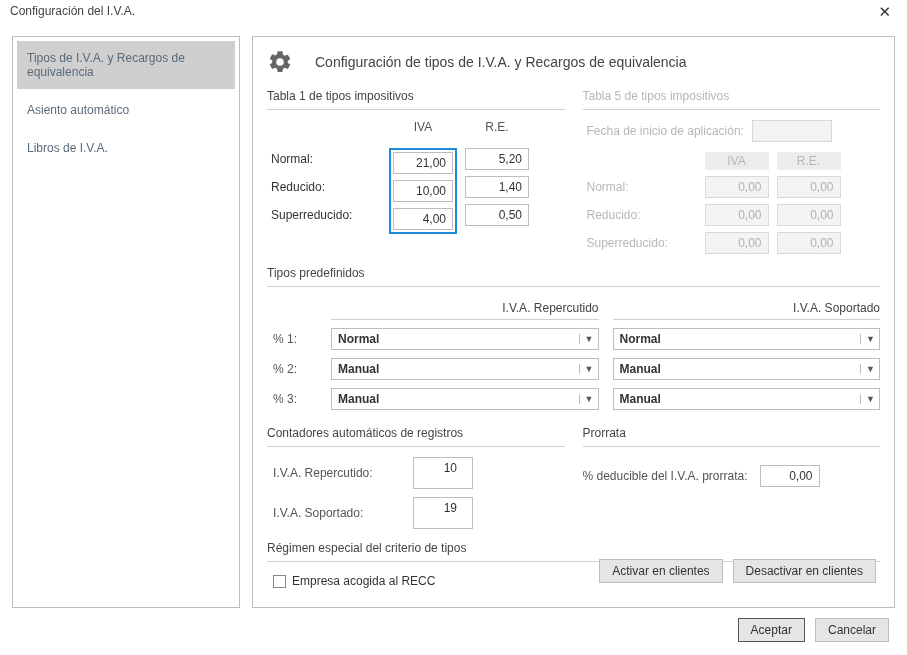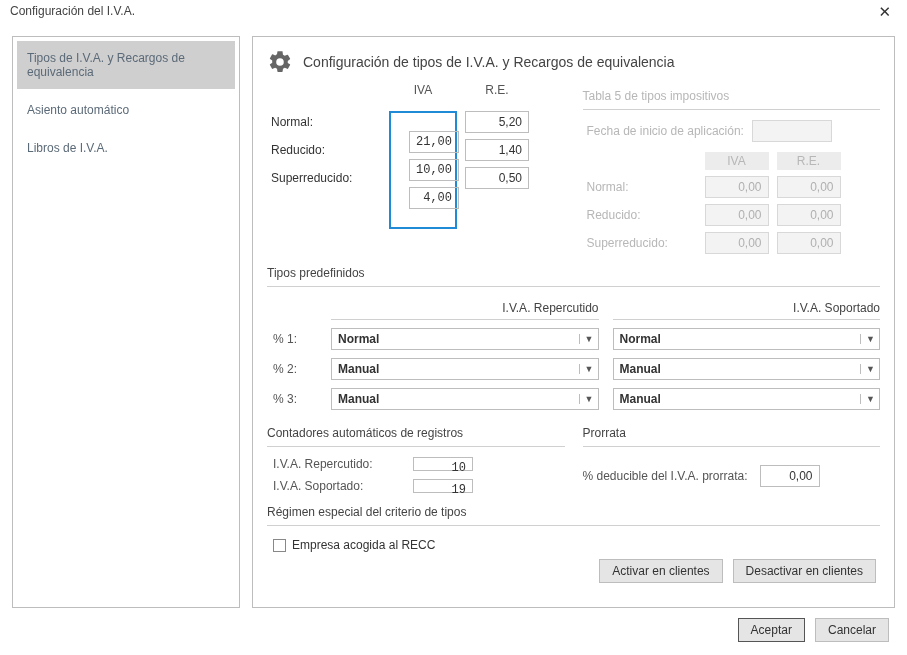--- a/index.html
+++ b/index.html
@@ -53,21 +53,21 @@
   .content {
     flex: 1;
     border: 1px solid #bdbdbd;
     height: 572px;
     padding: 12px 14px;
     position: relative;
   }
   .header-row {
     display: flex;
     align-items: center;
-    gap: 10px;
+    gap: 22px;
     margin-bottom: 8px;
   }
   .gear-icon svg { display: block; }
   .header-title {
     font-size: 14px;
     color: #444;
   }
   .section-row {
     display: flex;
     gap: 18px;
@@ -111,26 +111,25 @@
     background: #fff;
     color: #333;
   }
   .val.off {
     background: #f3f3f3;
     color: #b0b0b0;
     border-color: #d8d8d8;
   }
   .highlight-box {
     border: 2px solid #1f8ad6;
-    padding: 18px;
+    padding: 2px;
     display: grid;
     grid-template-rows: repeat(3, 22px);
     gap: 6px;
     width: 68px;
-    font-family: Liberation Mono, monospace;
   }
   .highlight-inner {
     border: 1px solid #bdbdbd;
     text-align: right;
     padding: 0 6px;
     line-height: 20px;
   }
   .t1-wrap {
     display:flex;
     gap:8px;
@@ -186,21 +185,21 @@
   }
   .counters{
     display:grid;
     grid-template-columns:130px 60px;
     gap:8px 10px;
     align-items:center;
     margin-top:10px;margin-left:6px;
   }
   .counters .lbl{color:#555;}
   .ctr-val{
-    border:1px solid #bdbdbd;height:14px;text-align:right;padding:0 6px;line-height:20px;font-family:Liberation Mono, monospace;
+    border:1px solid #bdbdbd;height:32px;text-align:right;padding:0 15px;line-height:20px;
   }
   .prorrata-row{
     display:flex;align-items:center;gap:12px;margin-top:18px;
   }
   .prorrata-row .lbl{color:#555;}
   .checkbox-row{
     display:flex;align-items:center;gap:6px;margin-top:12px;margin-left:6px;
   }
   .checkbox{
     width:13px;height:13px;border:1px solid #888;display:inline-block;
@@ -237,20 +236,21 @@
       <span class="gear-icon">
         <svg width="26" height="26" viewBox="0 0 24 24" fill="#666">
           <path d="M19.14,12.94a7.07,7.07,0,0,0,.06-.94,7.07,7.07,0,0,0-.06-.94l2.03-1.58a.5.5,0,0,0,.12-.64l-1.92-3.32a.5.5,0,0,0-.61-.22l-2.39.96a7,7,0,0,0-1.62-.94l-.36-2.54A.5.5,0,0,0,13.9,2h-3.8a.5.5,0,0,0-.49.42L9.25,4.96a7,7,0,0,0-1.62.94l-2.39-.96a.5.5,0,0,0-.61.22L2.71,8.48a.5.5,0,0,0,.12.64L4.86,10.7a7.07,7.07,0,0,0-.06.94,7.07,7.07,0,0,0,.06.94L2.83,14.16a.5.5,0,0,0-.12.64l1.92,3.32a.5.5,0,0,0,.61.22l2.39-.96a7,7,0,0,0,1.62.94l.36,2.54a.5.5,0,0,0,.49.42h3.8a.5.5,0,0,0,.49-.42l.36-2.54a7,7,0,0,0,1.62-.94l2.39.96a.5.5,0,0,0,.61-.22l1.92-3.32a.5.5,0,0,0-.12-.64ZM12,15.5A3.5,3.5,0,1,1,15.5,12,3.5,3.5,0,0,1,12,15.5Z"></path>
         </svg>
       </span>
       <span class="header-title">Configuración de tipos de I.V.A. y Recargos de equivalencia</span>
     </div>
 
     <div class="section-row">
       <div class="section">
+        <div class="sec-title">Tabla 1 de tipos impositivos</div>
 
         <div class="t1-wrap">
           <div class="t1-col-labels">
             <div></div>
             <div class="lbl" style="line-height:22px;">Normal:</div>
             <div class="lbl" style="line-height:22px;">Reducido:</div>
             <div class="lbl" style="line-height:22px;">Superreducido:</div>
           </div>
           <div class="t1-col-values" style="width:68px;">
             <div class="t1-hdr">IVA</div>

